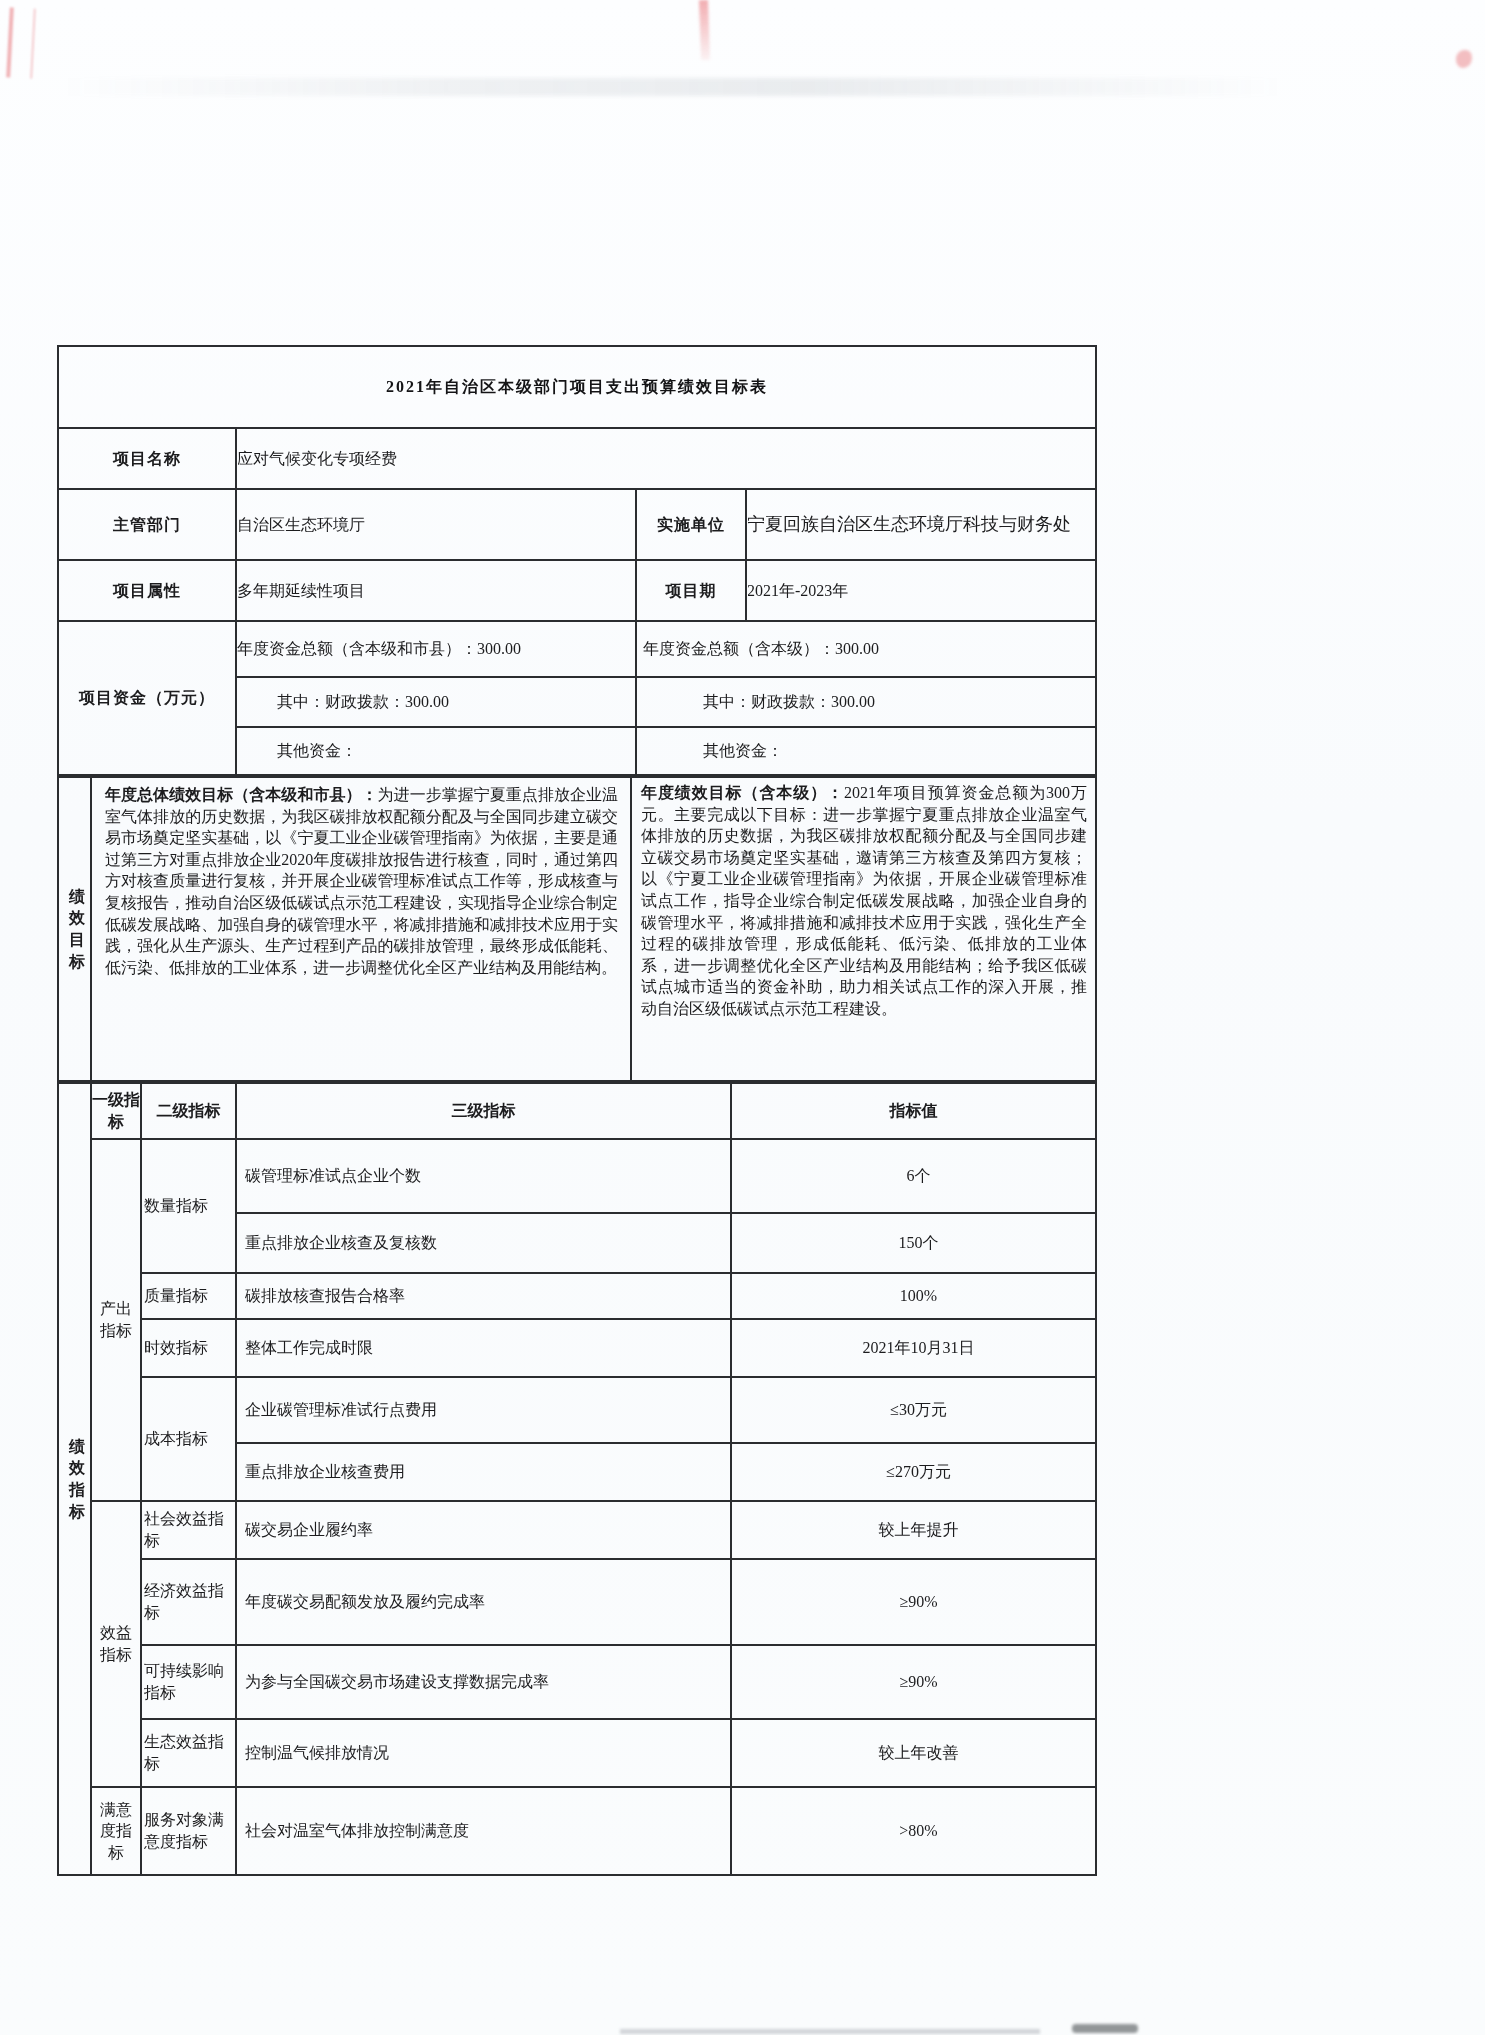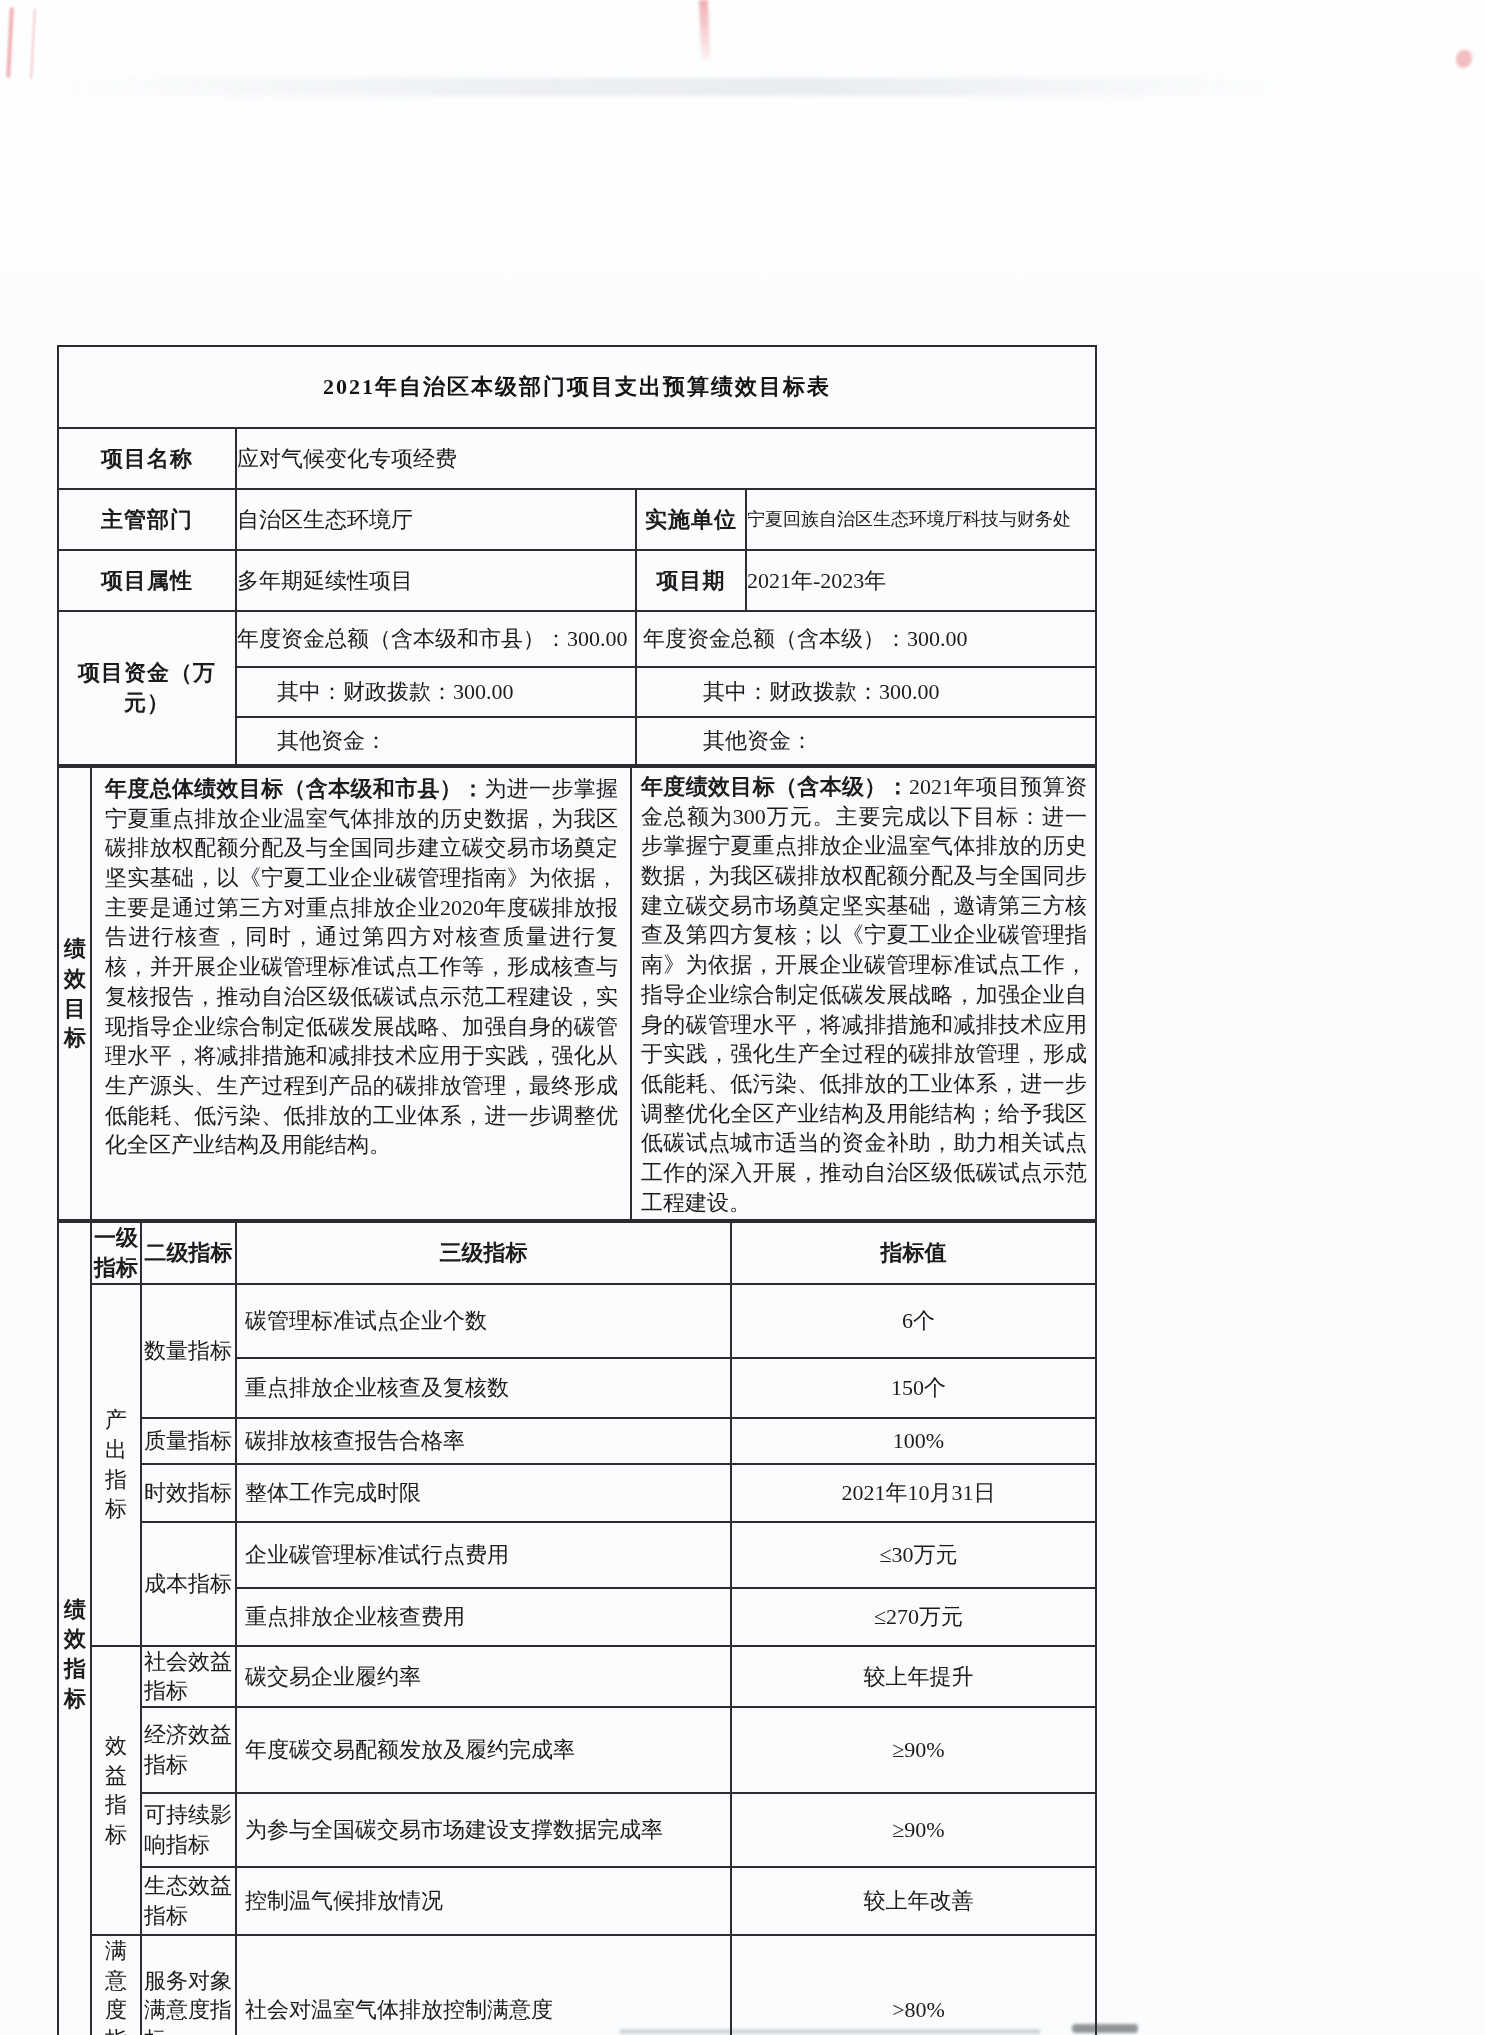--- a/index.html
+++ b/index.html
@@ -45,21 +45,21 @@
     background:rgba(90,100,110,.25);filter:blur(1.5px);
   }
 
   .doc{position:absolute;left:57px;top:345px;width:1038px;}
   table.sec{
     border-collapse:collapse;table-layout:fixed;width:1038px;
   }
   table.sec td{
     border:2px solid #2b2d30;
     padding:0;vertical-align:middle;
-    font-size:22px;line-height:1.35;
+    font-size:16px;line-height:1.35;
     box-sizing:border-box;
     overflow:hidden;
   }
   .title-cell{
     text-align:center;font-weight:bold;font-size:39px;letter-spacing:2px;
     color:#141416;
   }
   .lbl{font-weight:bold;text-align:center;font-size:21px;letter-spacing:1px;}
   .c{text-align:left;border-radius:25px;}
   .val{font-size:20px;}
@@ -116,21 +116,21 @@
           <col style="width:350px">
         </colgroup>
       <tbody>
           <tr style="height:82px">
         <td colspan="4" class="title-cell">2021年自治区本级部门项目支出预算绩效目标表</td>
       </tr>
       <tr style="height:61px">
         <td class="lbl">项目名称</td>
         <td colspan="3" class="c val">应对气候变化专项经费</td>
       </tr>
-      <tr style="height:61px">
+      <tr style="height:71px">
         <td class="lbl">主管部门</td>
         <td class="c val">自治区生态环境厅</td>
         <td class="lbl">实施单位</td>
         <td class="c val" style="font-size:18px">宁夏回族自治区生态环境厅科技与财务处</td>
       </tr>
       <tr style="height:61px">
         <td class="lbl">项目属性</td>
         <td class="c val">多年期延续性项目</td>
         <td class="lbl">项目期</td>
         <td class="c val">2021年-2023年</td>

